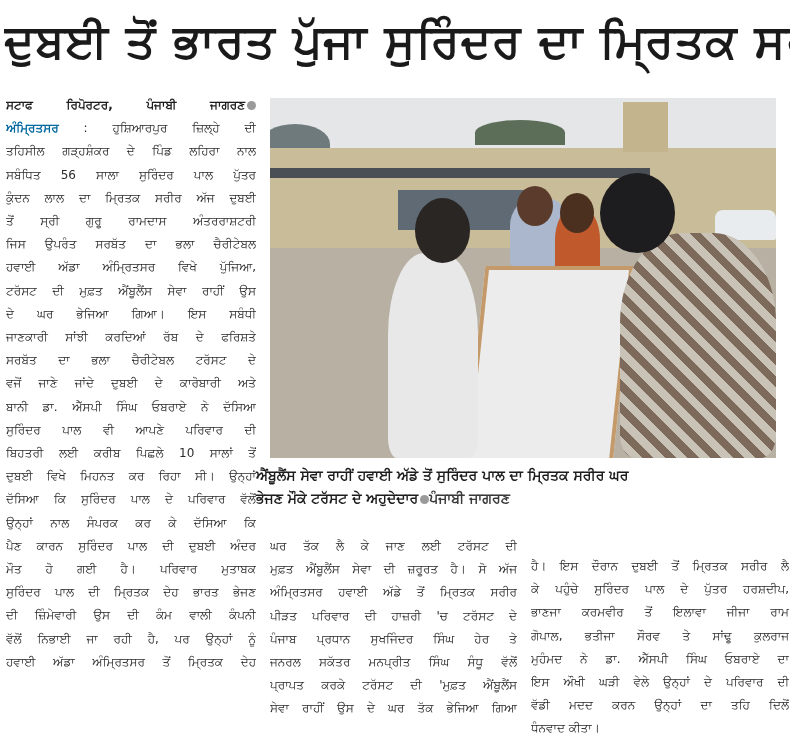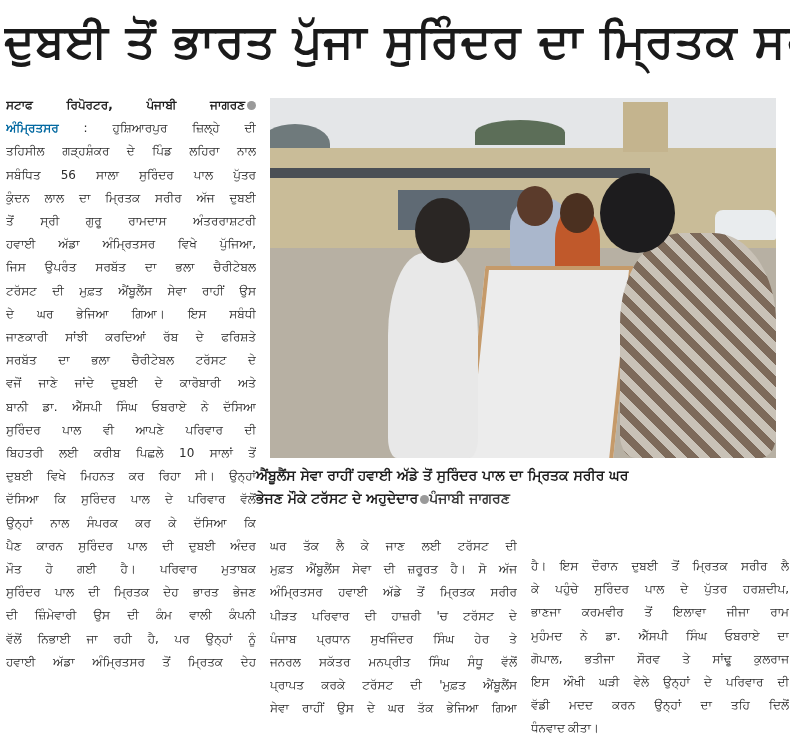--- a/index.html
+++ b/index.html
@@ -45,38 +45,38 @@
   .photo .p4 { left:350px; top:135px; width:156px; height:225px; background: repeating-linear-gradient(45deg,#7d6a5a 0 8px,#c9c2b7 8px 16px); }
   .photo .p4h { left:330px; top:75px; width:75px; height:80px; background:#1d1c1e; border-radius:50%; }
   .photo .car { position:absolute; left:445px; top:112px; width:61px; height:30px; background:#e9ecee; border-radius:8px 8px 2px 2px; }
   .caption {
     position: absolute; left: 256px; top: 464px; width: 520px;
     font-size: 14px; line-height: 23px; font-weight: bold; color: #1d1d1d;
   }
   .caption .credit { font-weight: bold; color: #3a3a3a; }
   .col2 { left: 270px; top: 535px; width: 247px; }
   .col3 { left: 531px; top: 535px; width: 258px; margin-top: 20px; }
-  .last { text-align-last: left !important; font-family: Liberation Serif, serif; }
+  .last { text-align-last: left !important; }
 </style>
 </head>
 <body>
 
 <div class="headline">ਦੁਬਈ ਤੋਂ ਭਾਰਤ ਪੁੱਜਾ ਸੁਰਿੰਦਰ ਦਾ ਮ੍ਰਿਤਕ ਸਰੀਰ</div>
 
 <div class="col col1">
   <span class="ln">
     <span class="byline">ਸਟਾਫ ਰਿਪੋਰਟਰ, ਪੰਜਾਬੀ ਜਾਗਰਣ</span><span class="dot"></span>
   </span>
   <span class="ln"><span class="dateline">ਅੰਮ੍ਰਿਤਸਰ</span> <span>: ਹੁਸ਼ਿਆਰਪੁਰ ਜ਼ਿਲ੍ਹੇ ਦੀ</span></span>
   <span class="ln">ਤਹਿਸੀਲ ਗੜ੍ਹਸ਼ੰਕਰ ਦੇ ਪਿੰਡ ਲਹਿਰਾ ਨਾਲ</span>
   <span class="ln">ਸਬੰਧਿਤ 56 ਸਾਲਾ ਸੁਰਿੰਦਰ ਪਾਲ ਪੁੱਤਰ</span>
   <span class="ln">ਕੁੰਦਨ ਲਾਲ ਦਾ ਮ੍ਰਿਤਕ ਸਰੀਰ ਅੱਜ ਦੁਬਈ</span>
   <span class="ln">ਤੋਂ ਸ੍ਰੀ ਗੁਰੂ ਰਾਮਦਾਸ ਅੰਤਰਰਾਸ਼ਟਰੀ</span>
+  <span class="ln">ਜਿਸ ਉਪਰੰਤ ਸਰਬੱਤ ਦਾ ਭਲਾ ਚੈਰੀਟੇਬਲ</span>
   <span class="ln">ਹਵਾਈ ਅੱਡਾ ਅੰਮ੍ਰਿਤਸਰ ਵਿਖੇ ਪੁੱਜਿਆ,</span>
-  <span class="ln">ਜਿਸ ਉਪਰੰਤ ਸਰਬੱਤ ਦਾ ਭਲਾ ਚੈਰੀਟੇਬਲ</span>
   <span class="ln">ਟਰੱਸਟ ਦੀ ਮੁਫ਼ਤ ਐਂਬੂਲੈਂਸ ਸੇਵਾ ਰਾਹੀਂ ਉਸ</span>
   <span class="ln">ਦੇ ਘਰ ਭੇਜਿਆ ਗਿਆ। ਇਸ ਸਬੰਧੀ</span>
   <span class="ln">ਜਾਣਕਾਰੀ ਸਾਂਝੀ ਕਰਦਿਆਂ ਰੱਬ ਦੇ ਫਰਿਸ਼ਤੇ</span>
   <span class="ln">ਸਰਬੱਤ ਦਾ ਭਲਾ ਚੈਰੀਟੇਬਲ ਟਰੱਸਟ ਦੇ</span>
   <span class="ln">ਵਜੋਂ ਜਾਣੇ ਜਾਂਦੇ ਦੁਬਈ ਦੇ ਕਾਰੋਬਾਰੀ ਅਤੇ</span>
   <span class="ln">ਬਾਨੀ ਡਾ. ਐੱਸਪੀ ਸਿੰਘ ਓਬਰਾਏ ਨੇ ਦੱਸਿਆ</span>
   <span class="ln">ਸੁਰਿੰਦਰ ਪਾਲ ਵੀ ਆਪਣੇ ਪਰਿਵਾਰ ਦੀ</span>
   <span class="ln">ਬਿਹਤਰੀ ਲਈ ਕਰੀਬ ਪਿਛਲੇ 10 ਸਾਲਾਂ ਤੋਂ</span>
   <span class="ln">ਦੁਬਈ ਵਿਖੇ ਮਿਹਨਤ ਕਰ ਰਿਹਾ ਸੀ। ਉਨ੍ਹਾਂ</span>
   <span class="ln">ਦੱਸਿਆ ਕਿ ਸੁਰਿੰਦਰ ਪਾਲ ਦੇ ਪਰਿਵਾਰ ਵੱਲੋਂ</span>
@@ -123,18 +123,18 @@
   <span class="ln">ਪੰਜਾਬ ਪ੍ਰਧਾਨ ਸੁਖਜਿੰਦਰ ਸਿੰਘ ਹੇਰ ਤੇ</span>
   <span class="ln">ਜਨਰਲ ਸਕੱਤਰ ਮਨਪ੍ਰੀਤ ਸਿੰਘ ਸੰਧੂ ਵੱਲੋਂ</span>
   <span class="ln">ਪ੍ਰਾਪਤ ਕਰਕੇ ਟਰੱਸਟ ਦੀ 'ਮੁਫ਼ਤ ਐਂਬੂਲੈਂਸ</span>
   <span class="ln">ਸੇਵਾ ਰਾਹੀਂ ਉਸ ਦੇ ਘਰ ਤੱਕ ਭੇਜਿਆ ਗਿਆ</span>
 </div>
 
 <div class="col col3">
   <span class="ln">ਹੈ। ਇਸ ਦੌਰਾਨ ਦੁਬਈ ਤੋਂ ਮ੍ਰਿਤਕ ਸਰੀਰ ਲੈ</span>
   <span class="ln">ਕੇ ਪਹੁੰਚੇ ਸੁਰਿੰਦਰ ਪਾਲ ਦੇ ਪੁੱਤਰ ਹਰਸ਼ਦੀਪ,</span>
   <span class="ln">ਭਾਣਜਾ ਕਰਮਵੀਰ ਤੋਂ ਇਲਾਵਾ ਜੀਜਾ ਰਾਮ</span>
+  <span class="ln">ਗੋਪਾਲ, ਭਤੀਜਾ ਸੌਰਵ ਤੇ ਸਾਂਢੂ ਕੁਲਰਾਜ</span>
   <span class="ln">ਮੁਹੰਮਦ ਨੇ ਡਾ. ਐੱਸਪੀ ਸਿੰਘ ਓਬਰਾਏ ਦਾ</span>
-  <span class="ln">ਗੋਪਾਲ, ਭਤੀਜਾ ਸੌਰਵ ਤੇ ਸਾਂਢੂ ਕੁਲਰਾਜ</span>
   <span class="ln">ਇਸ ਔਖੀ ਘੜੀ ਵੇਲੇ ਉਨ੍ਹਾਂ ਦੇ ਪਰਿਵਾਰ ਦੀ</span>
   <span class="ln">ਵੱਡੀ ਮਦਦ ਕਰਨ ਉਨ੍ਹਾਂ ਦਾ ਤਹਿ ਦਿਲੋਂ</span>
   <span class="ln last">ਧੰਨਵਾਦ ਕੀਤਾ।</span>
 </div>
 
 </body></html>

